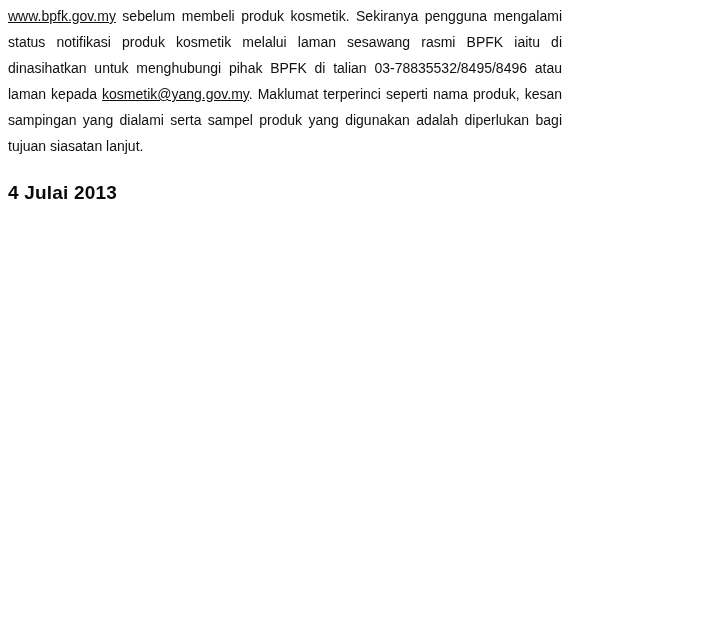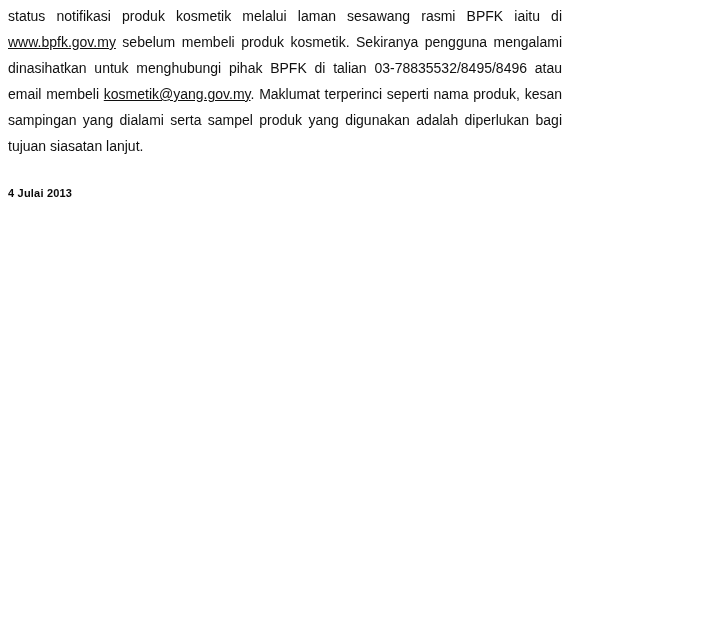--- a/index.html
+++ b/index.html
@@ -37,33 +37,33 @@
     text-align-last: left;
   }
   .link {
     text-decoration: underline;
     color: #101010;
     cursor: pointer;
   }
   .date {
     margin-top: 21px;
     font-family: "Liberation Sans", "DejaVu Sans", sans-serif;
-    font-size: 11px;
+    font-size: 19px;
     font-weight: bold;
     line-height: 26px;
     color: #0a0a0a;
     letter-spacing: 0.2px;
   }
 </style>
 </head>
 <body>
 
 <div class="doc">
   <div class="para">
+    <div class="line"><span class="link">www.bpfk.gov.my</span><span> sebelum membeli produk kosmetik. Sekiranya pengguna mengalami</span></div>
     <div class="line"><span>status notifikasi produk kosmetik melalui laman sesawang rasmi BPFK iaitu di</span></div>
-    <div class="line"><span class="link">www.bpfk.gov.my</span><span> sebelum membeli produk kosmetik. Sekiranya pengguna mengalami</span></div>
     <div class="line"><span>dinasihatkan untuk menghubungi pihak BPFK di talian 03-78835532/8495/8496 atau</span></div>
-    <div class="line"><span>email membeli </span><span class="link">kosmetik@yang.gov.my</span><span>. Maklumat terperinci seperti nama produk, kesan</span></div>
+    <div class="line"><span>laman kepada </span><span class="link">kosmetik@yang.gov.my</span><span>. Maklumat terperinci seperti nama produk, kesan</span></div>
     <div class="line"><span>sampingan yang dialami serta sampel produk yang digunakan adalah diperlukan bagi</span></div>
     <div class="line last"><span>tujuan siasatan lanjut.</span></div>
   </div>
   <div class="date">4 Julai 2013</div>
 </div>
 
 </body></html>

